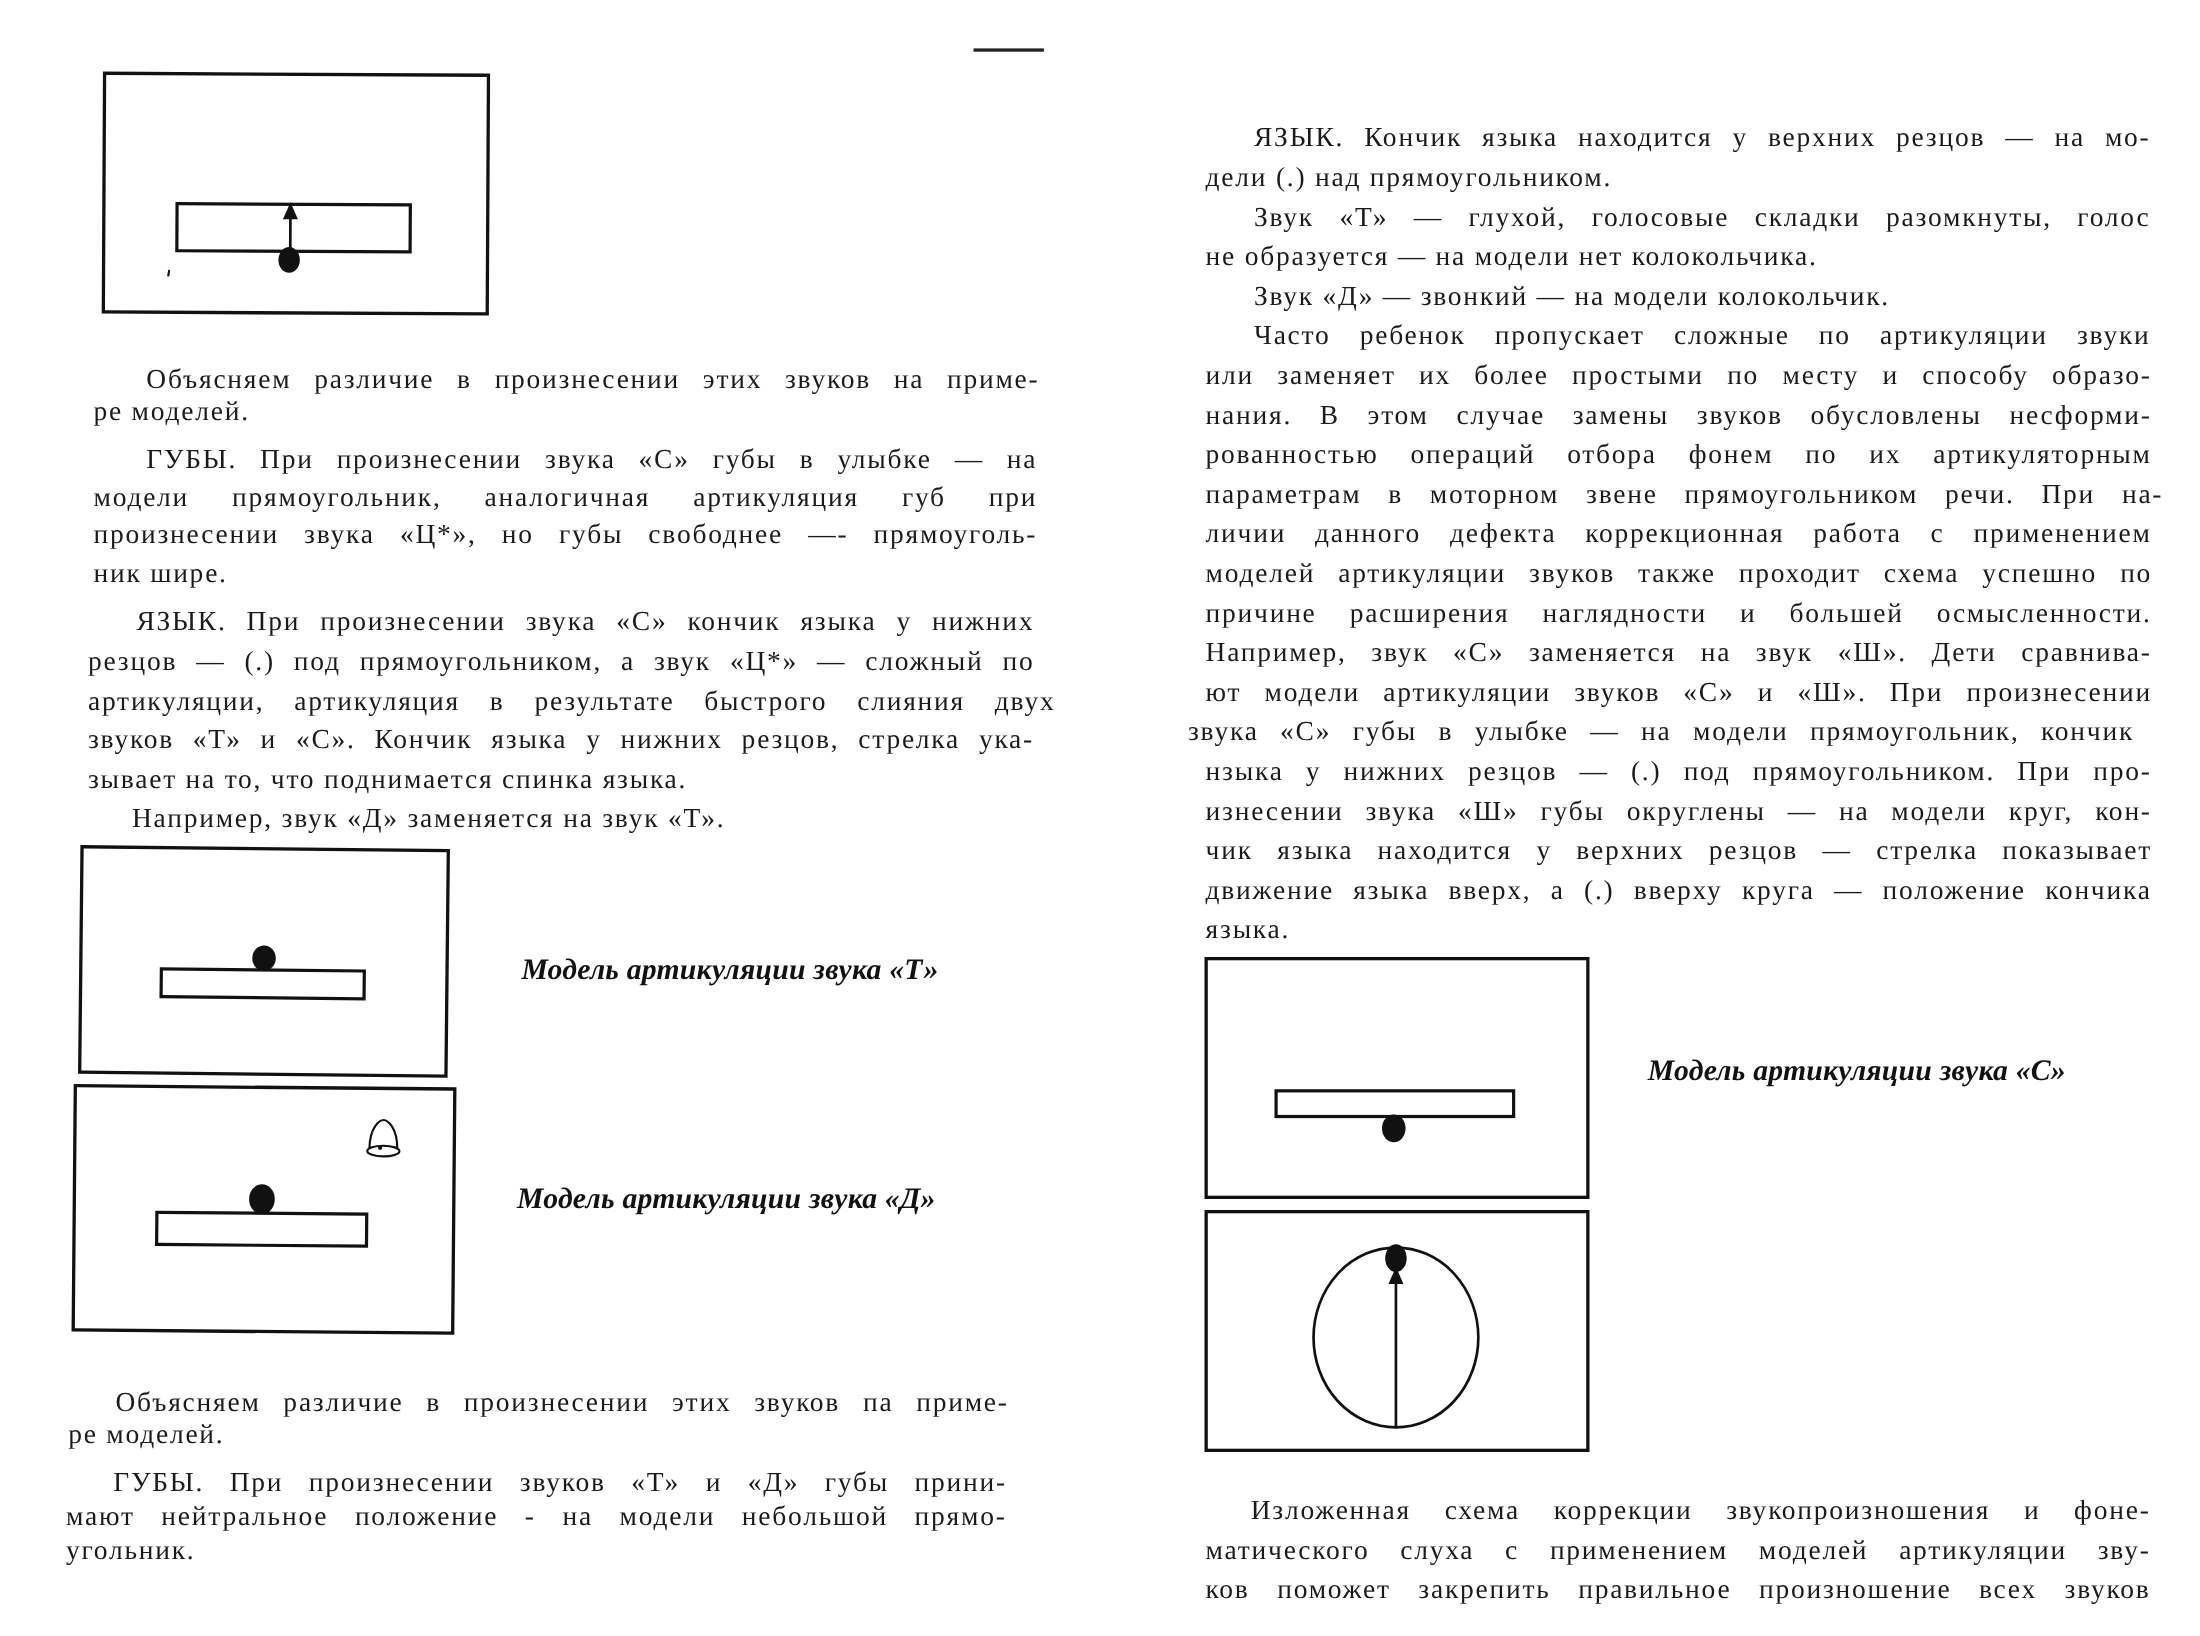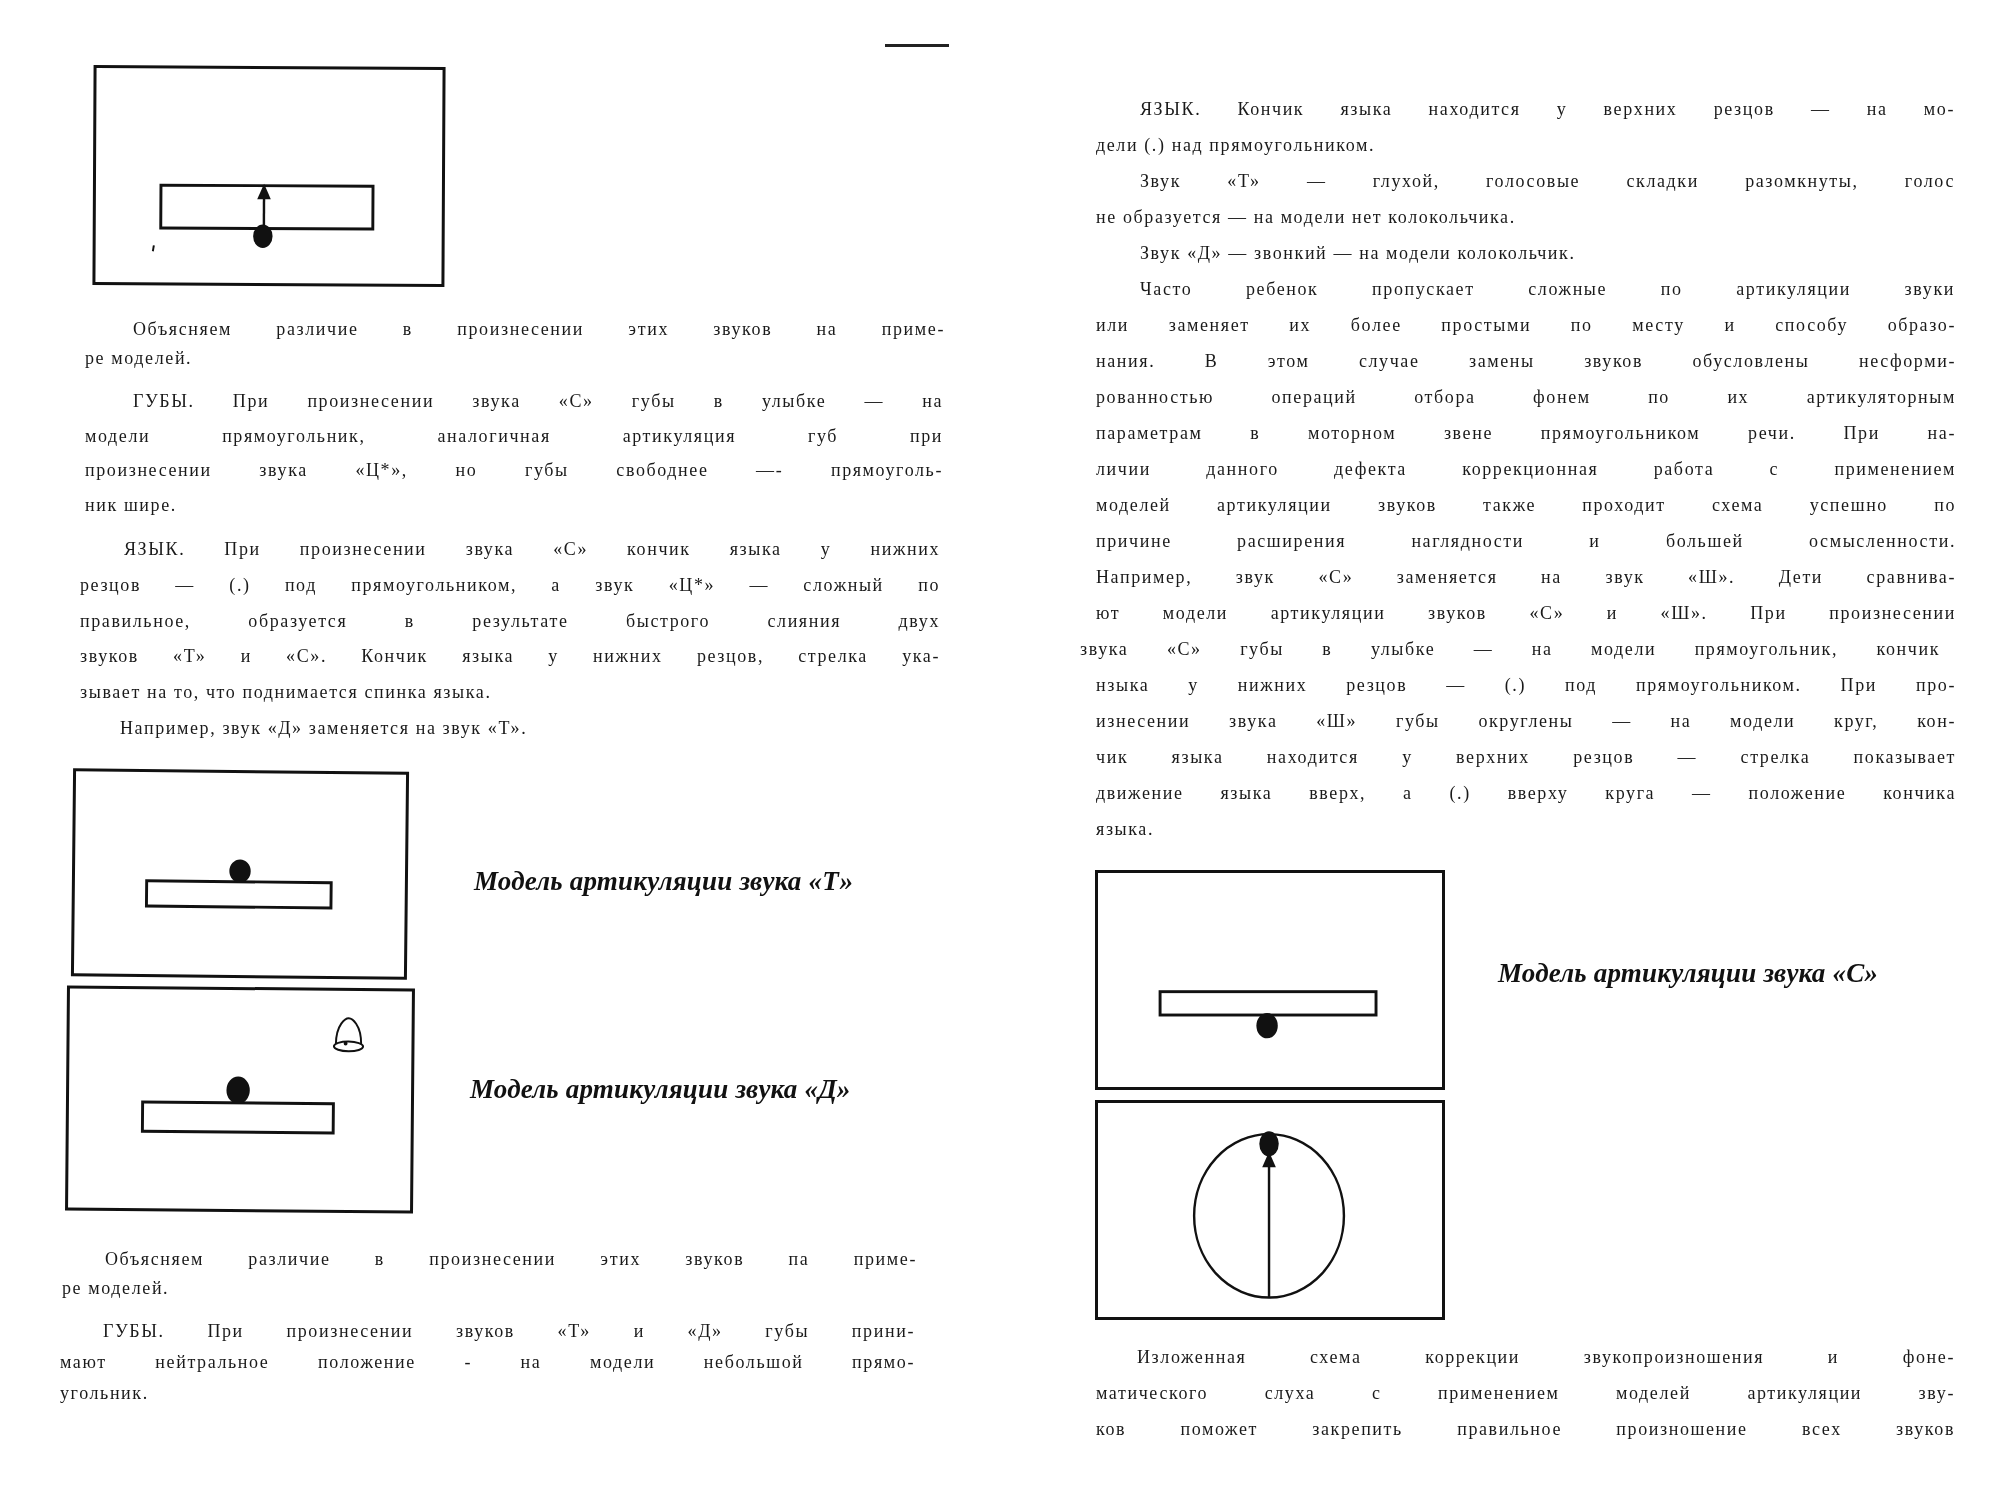--- a/index.html
+++ b/index.html
@@ -1,22 +1,22 @@
 <!DOCTYPE html>
 <html><head>
 <meta charset="utf-8">
 <style>
   html, body { margin: 0; padding: 0; background: #ffffff; }
   body { width: 2000px; height: 1487px; position: relative; overflow: hidden;
          font-family: "Liberation Serif", "DejaVu Serif", serif; color: #1a1a1a; }
   .page { position: absolute; top: 0; height: 1487px; }
   .page-left { left: 0; width: 1000px; }
   .page-right { left: 1000px; width: 1000px; }
-  .line { position: absolute; white-space: nowrap; font-size: 18px; letter-spacing: 1.6px;
-          text-align: justify; text-align-last: justify; line-height: 30px; }
+  .line { position: absolute; white-space: nowrap; font-size: 25px; letter-spacing: 1.6px;
+          text-align: justify; text-align-last: justify; line-height: 30px; margin-top: 17px; }
   .line.last { text-align-last: left; }
   .caption { position: absolute; font-style: italic; font-weight: bold; font-size: 27px;
              letter-spacing: 0.2px; white-space: nowrap; color: #111; }
   .figure { position: absolute; border: 3px solid #111; background: #fff; box-sizing: border-box; }
   .figure svg { position: absolute; left: 0; top: 0; width: 100%; height: 100%; overflow: visible; }
   .top-dash { position: absolute; left: 885px; top: 44px; width: 64px; height: 3px; background: #222; }
 </style>
 </head>
 <body>
 
@@ -41,21 +41,21 @@
   <div>
     <div class="line" style="left: 133px; top: 386px; width: 810px; word-spacing: 13px;">ГУБЫ. При произнесении звука «С» губы в улыбке — на</div>
     <div class="line" style="left: 85px; top: 421px; width: 858px; word-spacing: 31.2px;">модели прямоугольник, аналогичная артикуляция губ при</div>
     <div class="line" style="left: 85px; top: 455px; width: 858px; word-spacing: 15px;">произнесении звука «Ц*», но губы свободнее —- прямоуголь-</div>
     <div class="line last" style="left:85px; top:490px; width:858px;">ник шире.</div>
   </div>
 
   <div>
     <div class="line" style="left: 124px; top: 534px; width: 816px; word-spacing: 10.375px;">ЯЗЫК. При произнесении звука «С» кончик языка у нижних</div>
     <div class="line" style="left: 80px; top: 570px; width: 860px; word-spacing: 9.4px;">резцов — (.) под прямоугольником, а звук «Ц*» — сложный по</div>
-    <div class="line" style="left: 80px; top: 606px; width: 860px; word-spacing: 19.3333px;">правильное, образуется в результате быстрого слияния двух</div>
+    <div class="line" style="left: 80px; top: 606px; width: 860px; word-spacing: 19.3333px;">артикуляции, артикуляция в результате быстрого слияния двух</div>
     <div class="line" style="left: 80px; top: 641px; width: 860px; word-spacing: 9.3px;">звуков «Т» и «С». Кончик языка у нижних резцов, стрелка ука-</div>
     <div class="line last" style="left:80px; top:677px; width:860px;">зывает на то, что поднимается спинка языка.</div>
     <div class="line last" style="left:120px; top:713px; width:820px;">Например, звук «Д» заменяется на звук «Т».</div>
   </div>
 
   <div class="figure" style="left:72px; top:770px; width:336px; height:208px; transform:rotate(0.6deg);">
     <svg viewBox="0 0 336 208">
       <rect x="72" y="112" width="190" height="26" fill="none" stroke="#111" stroke-width="3"></rect>
       <ellipse cx="168" cy="101" rx="11" ry="12" fill="#111"></ellipse>
     </svg>

